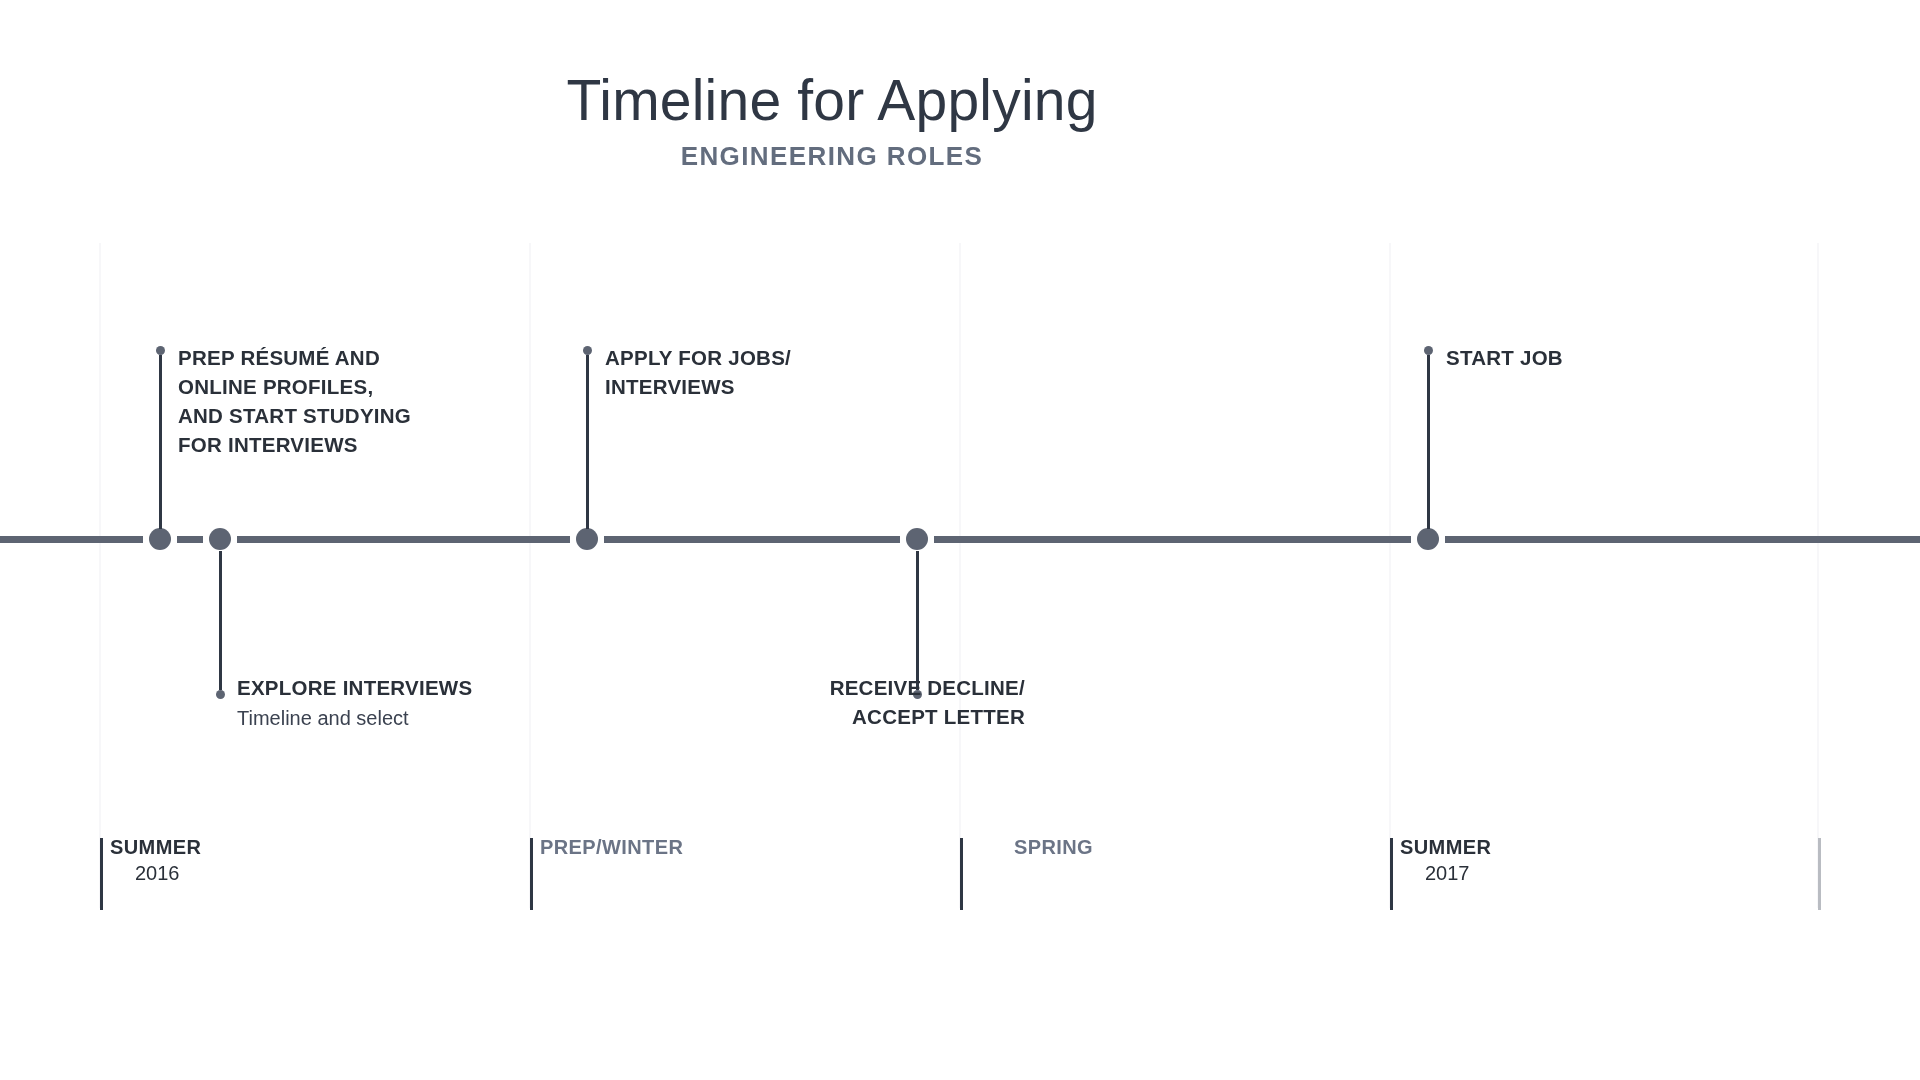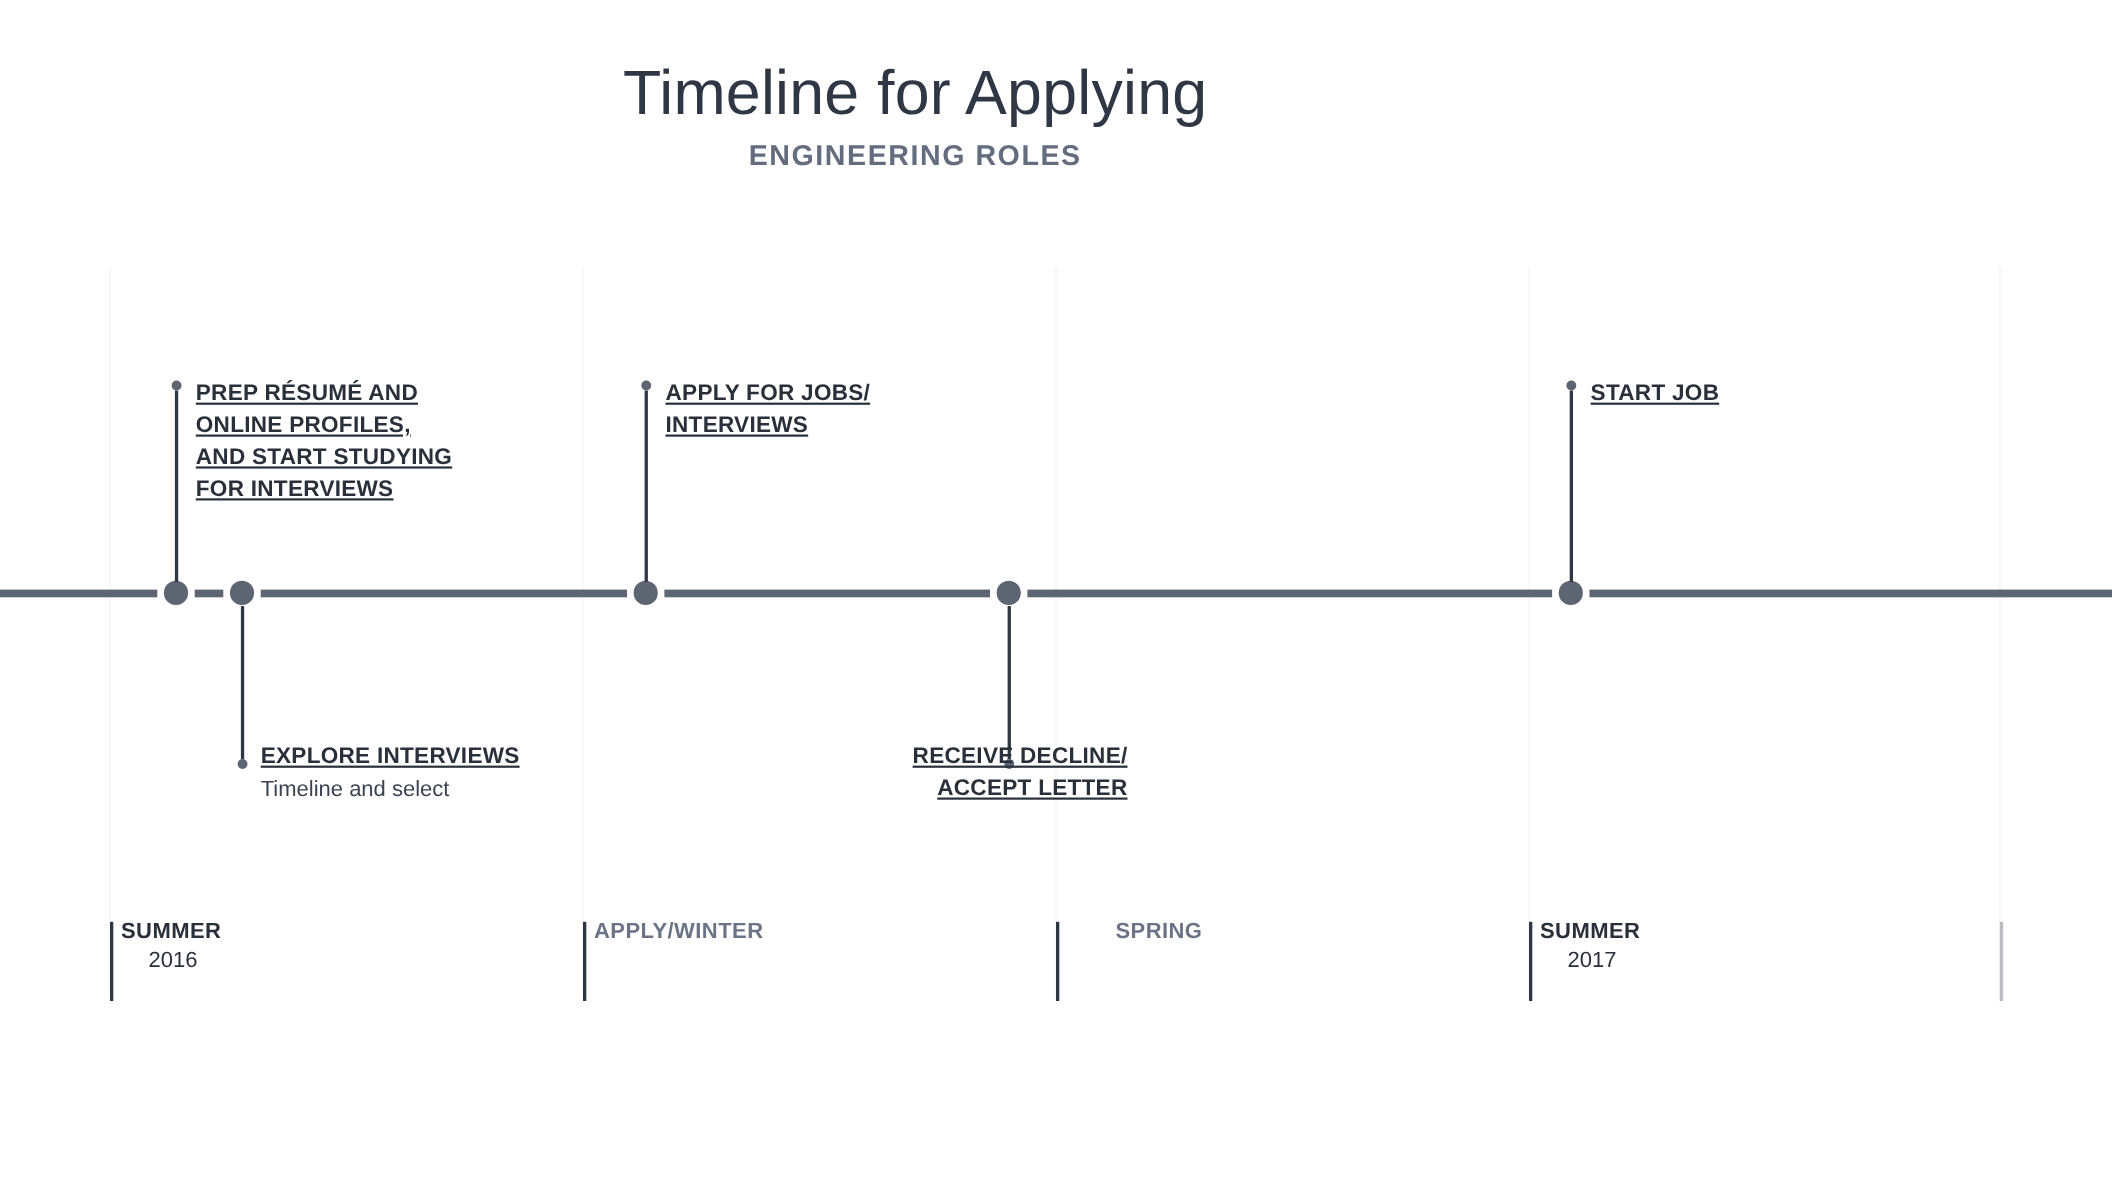--- a/index.html
+++ b/index.html
@@ -20,21 +20,21 @@
     position: absolute;
     left: 0; top: 0;
     width: 1920px;
     height: 1080px;
   }
 
   
   .header {
     position: absolute;
     left: 0;
-    top: 54px;
+    top: 69px;
     width: 1664px;
     text-align: center;
   }
   .title {
     font-size: 57px;
     font-weight: 300;
     letter-spacing: 0.2px;
     color: #2f3744;
     line-height: 1.12;
     margin: 0;
@@ -125,21 +125,20 @@
     position: absolute;
   }
   .ms-title {
     font-size: 20.5px;
     font-weight: 700;
     letter-spacing: 0.25px;
     color: #2a3039;
     line-height: 1.42;
     white-space: pre-line;
     margin: 0;
-    text-decoration: underline;
   }
   .ms-sub {
     font-size: 20px;
     font-weight: 400;
     color: #3b4250;
     line-height: 1.4;
     margin: 2px 0 0 0;
     white-space: pre-line;
   }
   .align-right { text-align: right; }
@@ -211,21 +210,21 @@
     </div>
 
   <div id="periods-layer">
       <div class="season-tick" style="left: 100px;"></div>
       <div class="season-label" style="left: 110px;">
         <div class="season-name">SUMMER</div>
         <div class="season-year">2016</div>
       </div>
       <div class="season-tick" style="left: 530px;"></div>
       <div class="season-label" style="left: 540px;">
-        <div class="season-name gray">APPLY/WINTER</div>
+        <div class="season-name gray">PREP/WINTER</div>
       </div>
       <div class="season-tick" style="left: 960px;"></div>
       <div class="season-label" style="left: 1014px;">
         <div class="season-name gray">SPRING</div>
       </div>
       <div class="season-tick" style="left: 1390px;"></div>
       <div class="season-label" style="left: 1400px;">
         <div class="season-name">SUMMER</div>
         <div class="season-year">2017</div>
       </div>

